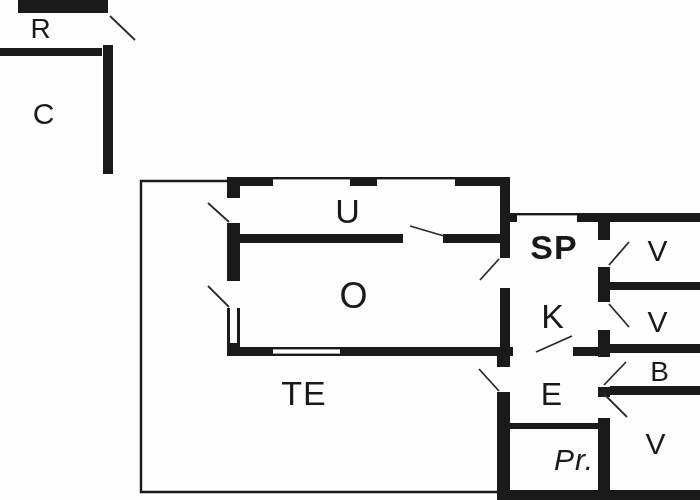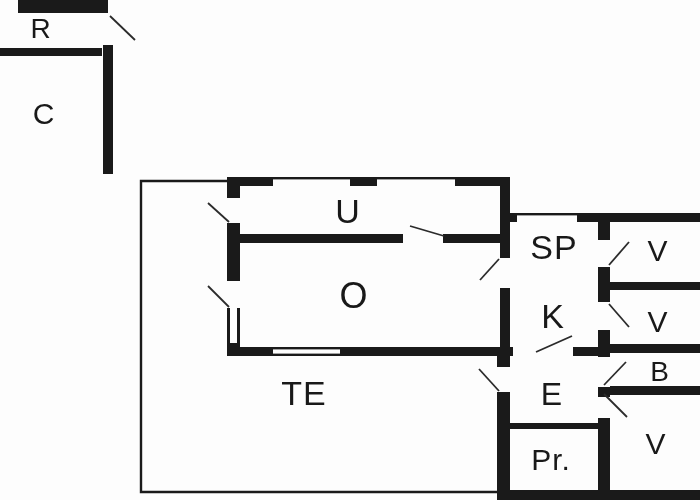--- a/index.html
+++ b/index.html
@@ -118,22 +118,22 @@
       <line x1="604" y1="385" x2="626" y2="362"></line>
       <line x1="604" y1="394" x2="627" y2="417"></line>
     </g>
   </svg>
 
   <div class="room-label fs28" style="left:41px;  top:29px;">R</div>
   <div class="room-label fs30" style="left:44px;  top:114px;">C</div>
   <div class="room-label fs34" style="left:348px; top:211px;">U</div>
   <div class="room-label fs36" style="left:354px; top:296px;">O</div>
   <div class="room-label fs34" style="left:304px; top:393px;">TE</div>
-  <div class="room-label fs34" style="left:554px; top:247px;">SP</div>
+  <div class="room-label fs34" style="left:554px; top:247px;font-weight:bold;">SP</div>
   <div class="room-label fs34" style="left:553px; top:316px;">K</div>
   <div class="room-label fs32" style="left:552px; top:394px;">E</div>
-  <div class="room-label fs30" style="left:551px; top:460px;">Pr.</div>
+  <div class="room-label fs30" style="left:574px; top:460px;font-style:italic;">Pr.</div>
   <div class="room-label fs30" style="left:658px; top:251px;">V</div>
   <div class="room-label fs30" style="left:658px; top:322px;">V</div>
   <div class="room-label fs28" style="left:660px; top:372px;">B</div>
   <div class="room-label fs30" style="left:656px; top:444px;">V</div>
 
 </div>
 
 </body></html>

